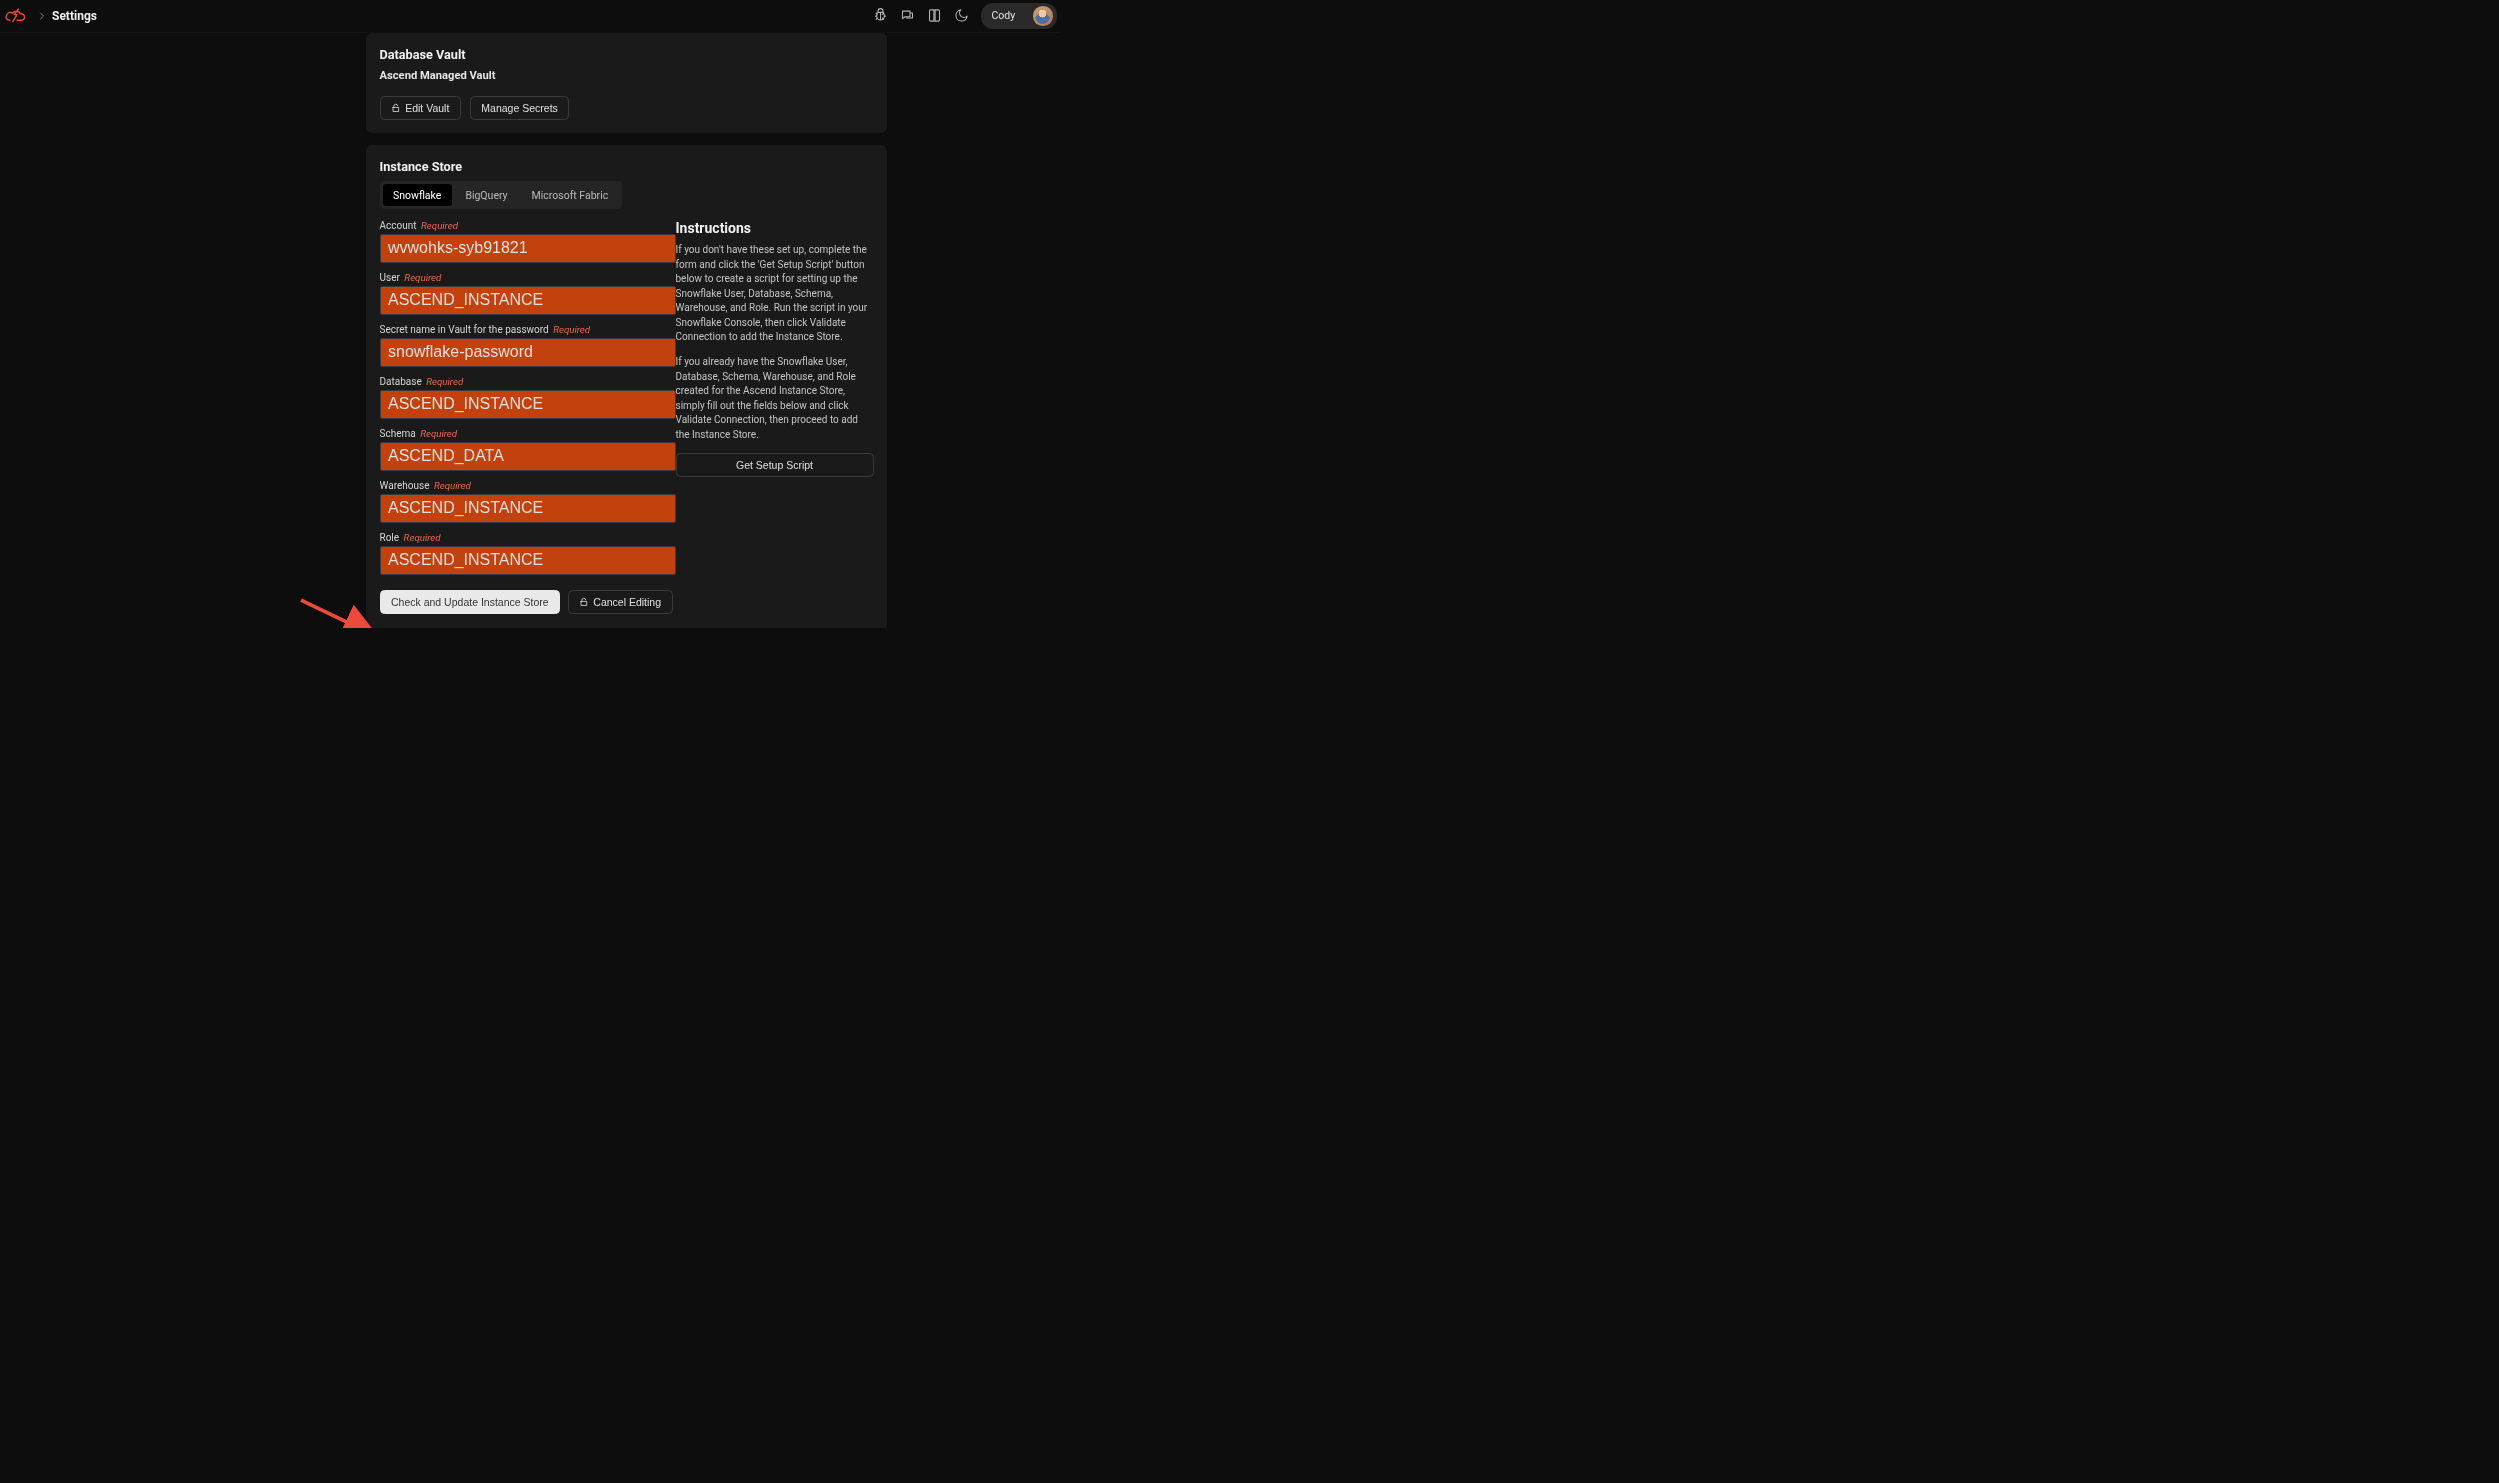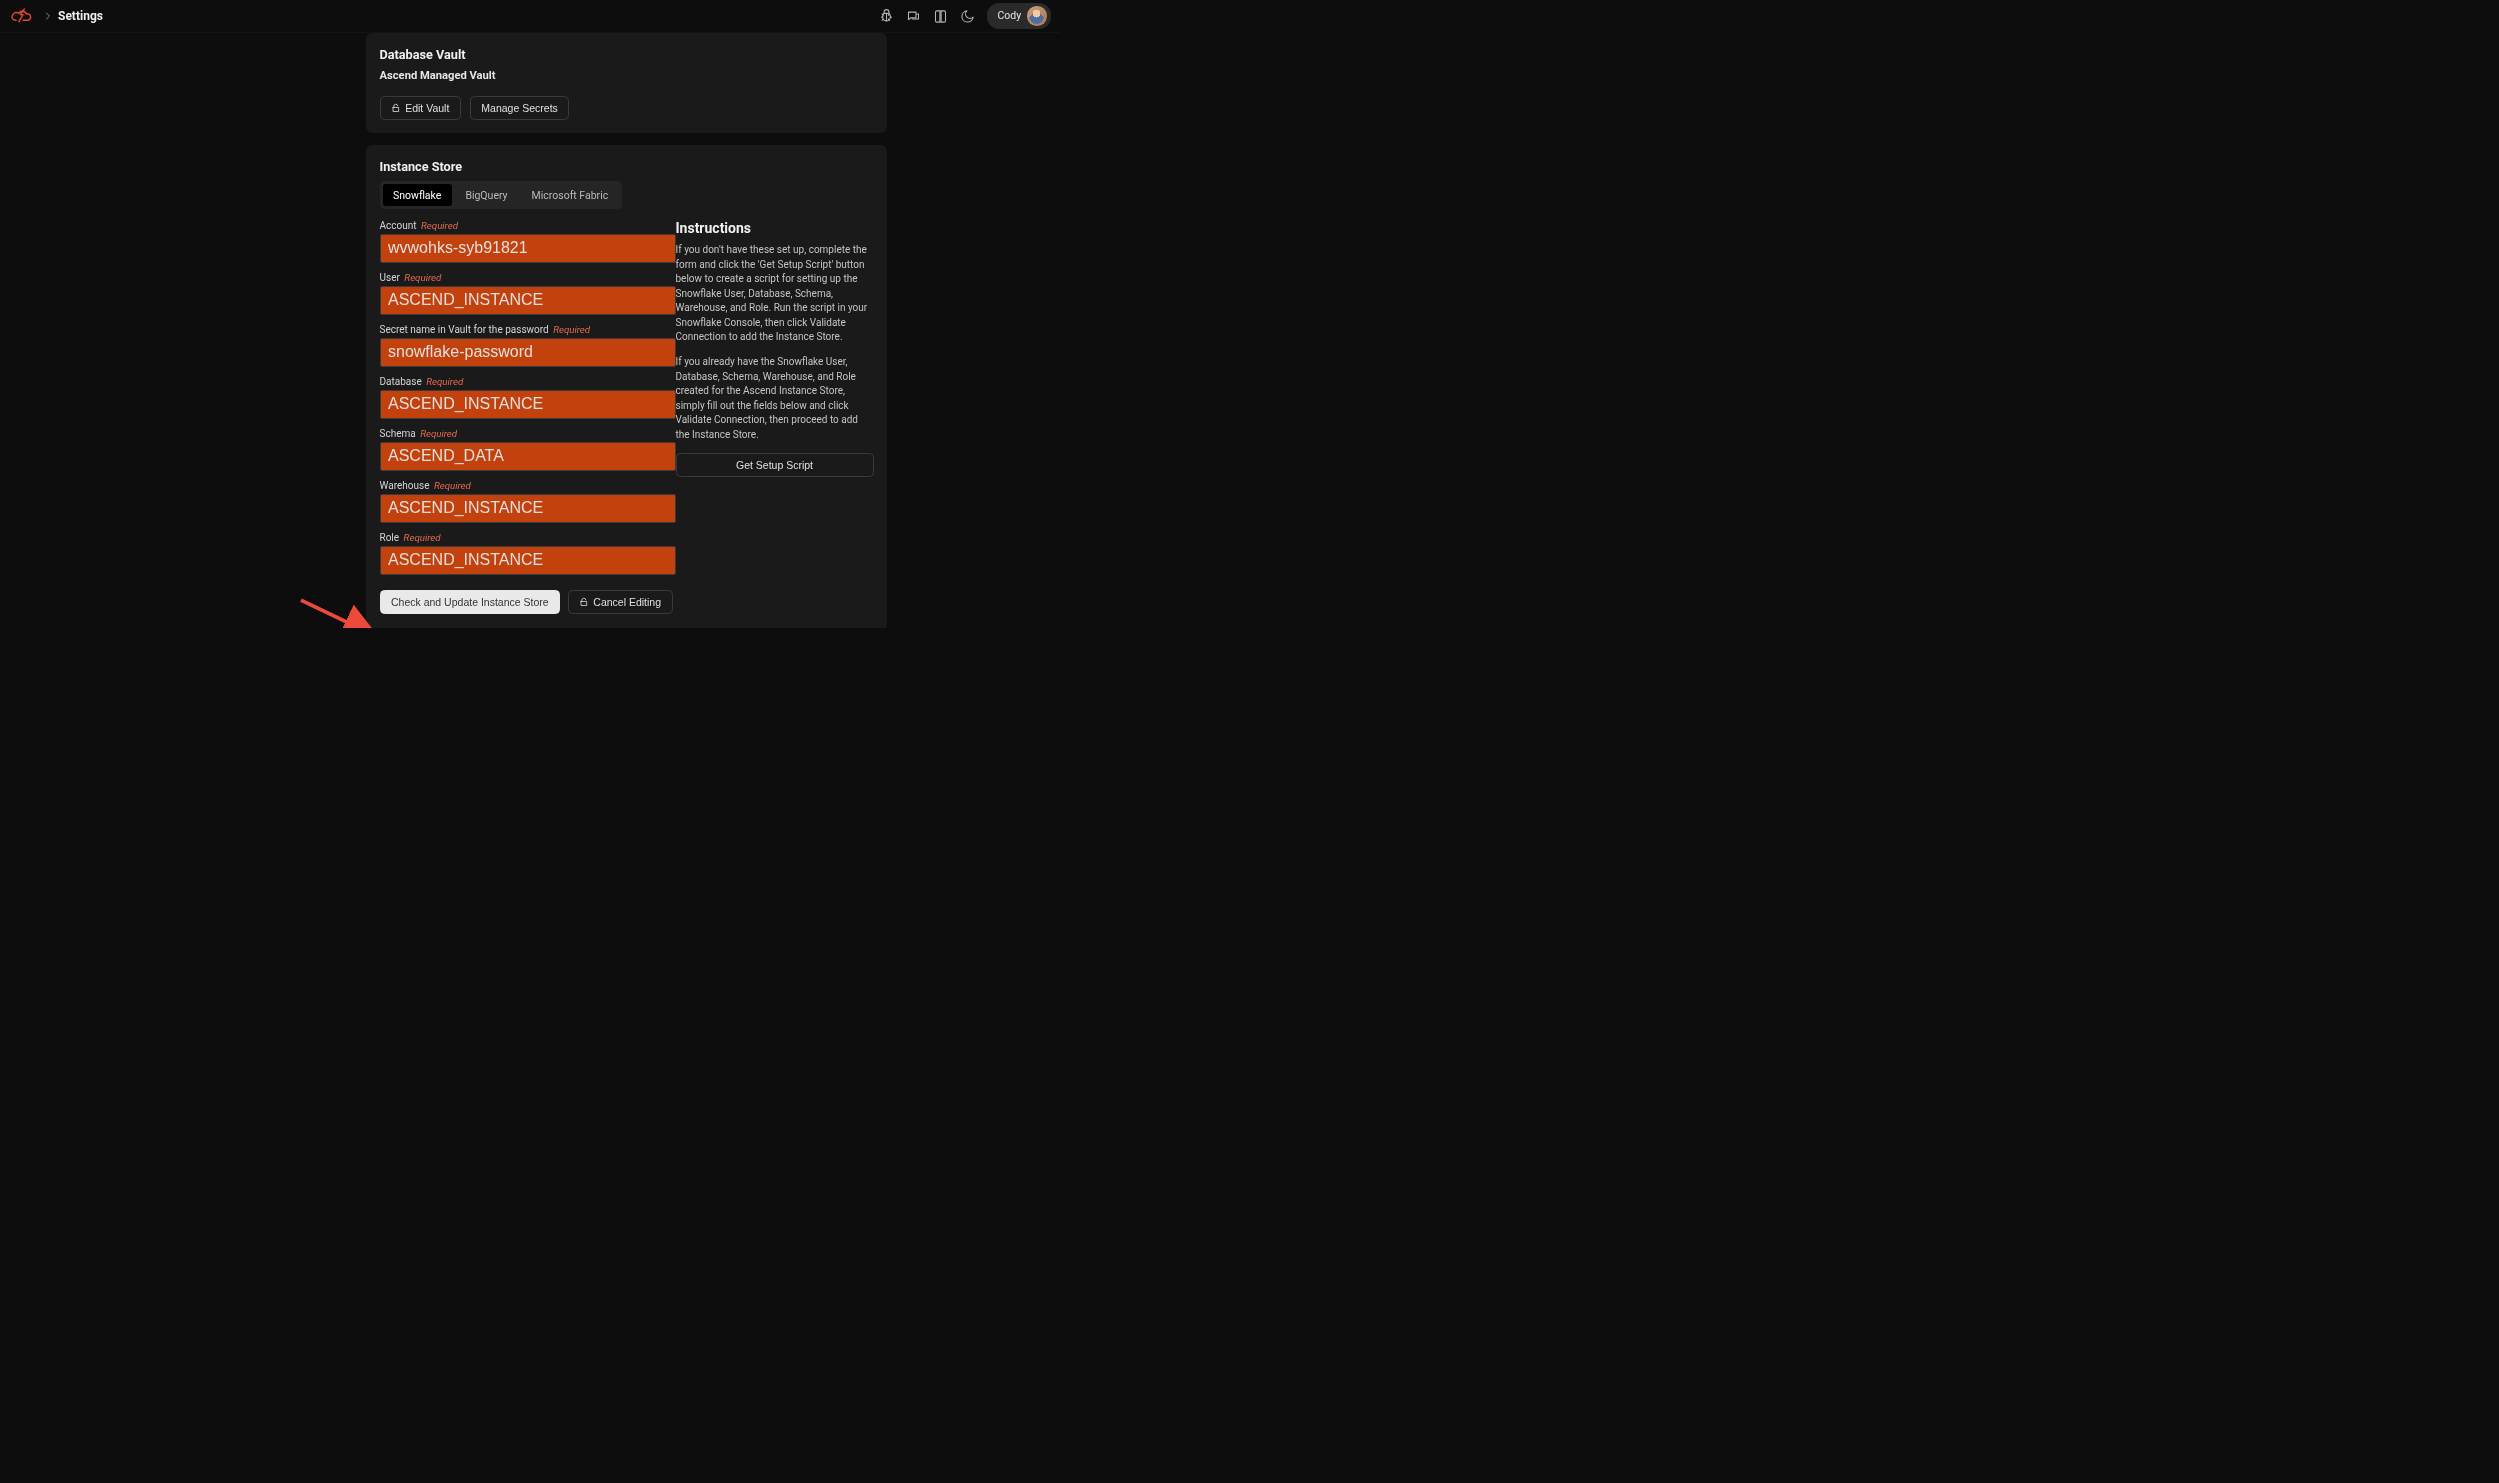--- a/index.html
+++ b/index.html
@@ -13,31 +13,32 @@
     }
     .viewport {
       width: 1060px;
       height: 628px;
       position: relative;
       background: #0d0d0d;
     }
     .topbar {
       height: 33px;
       display: flex;
-      padding: 0 9px;
+      align-items: center;
+      padding: 0 3px;
       border-bottom: 0.7px solid rgba(255,255,255,0.03);
     }
     .topbar-left { display: flex; align-items: center; gap: 4.5px; }
     .logo { width: 28px; height: 18px; display: flex; align-items: center; }
     .breadcrumb-chevron { width: 12px; height: 12px; color: #888; }
     .page-title { font-weight: 700; font-size: 12px; color: #f0f0f0; }
     .topbar-right { margin-left: auto; display: flex; align-items: center; gap: 12px; }
     .topbar-icon { width: 15px; height: 15px; color: #b5b5b5; cursor: pointer; }
     .user-pill {
-      display: flex; align-items: center; gap: 6px;
+      display: flex; align-items: center; gap: 18px;
       background: #2a2a2a; border-radius: 12px; padding: 3px 4.5px 3px 10.5px;
       font-size: 10.5px; cursor: pointer;
     }
     .avatar {
       width: 19.4px; height: 19.4px; border-radius: 50%;
       background: linear-gradient(135deg,#c9a07a 0%,#b07852 100%);
       position: relative; overflow:hidden;
     }
     .avatar::after{
       content:""; position:absolute; inset:2.2px; border-radius:50%;

